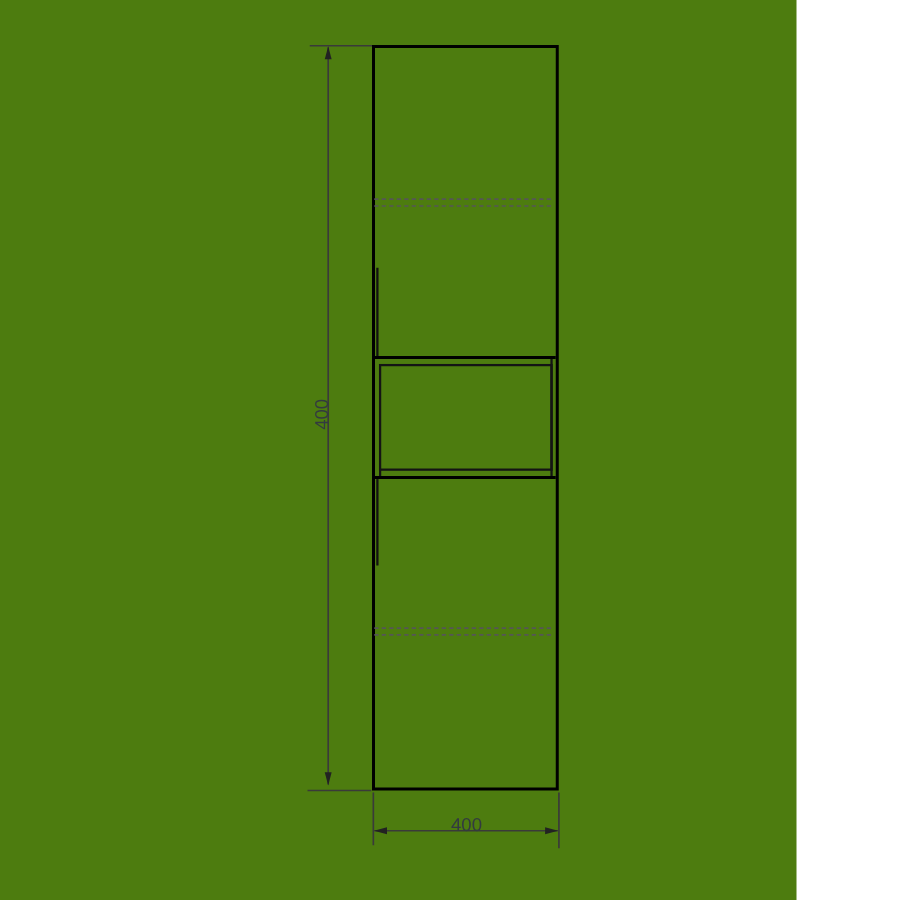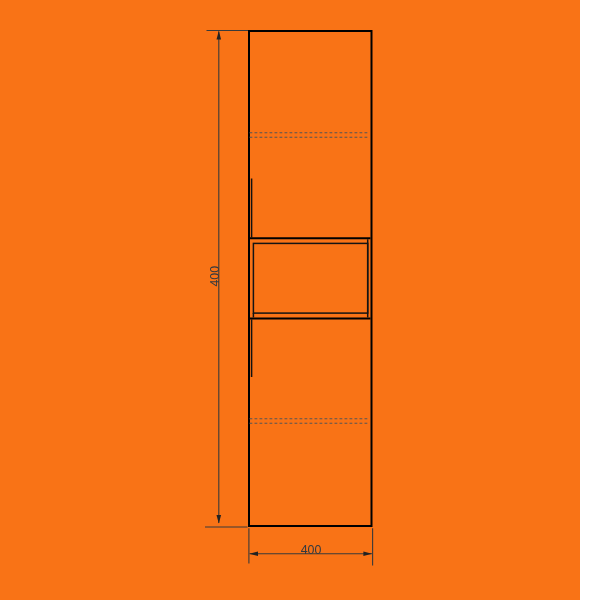--- a/index.html
+++ b/index.html
@@ -1,16 +1,16 @@
 <!DOCTYPE html>
 <html><head>
 <meta charset="utf-8">
 <style>
   html,body{margin:0;padding:0;background:#ffffff;}
-  .page{position:relative;width:580px;height:600px;background:#f97316;overflow:hidden;
+  .page{position:relative;width:531px;height:600px;background:#4d7c0f;overflow:hidden;
         font-family:"Liberation Sans", sans-serif;text-decoration:underline;}
   svg{position:absolute;left:0;top:0;}
 </style>
 </head>
 <body>
 <div class="page">
 <svg width="600" height="600" viewBox="0 0 600 600">
 
   <rect x="249" y="31" width="122.5" height="495" fill="none" stroke="#000000" stroke-width="2"></rect>
 

